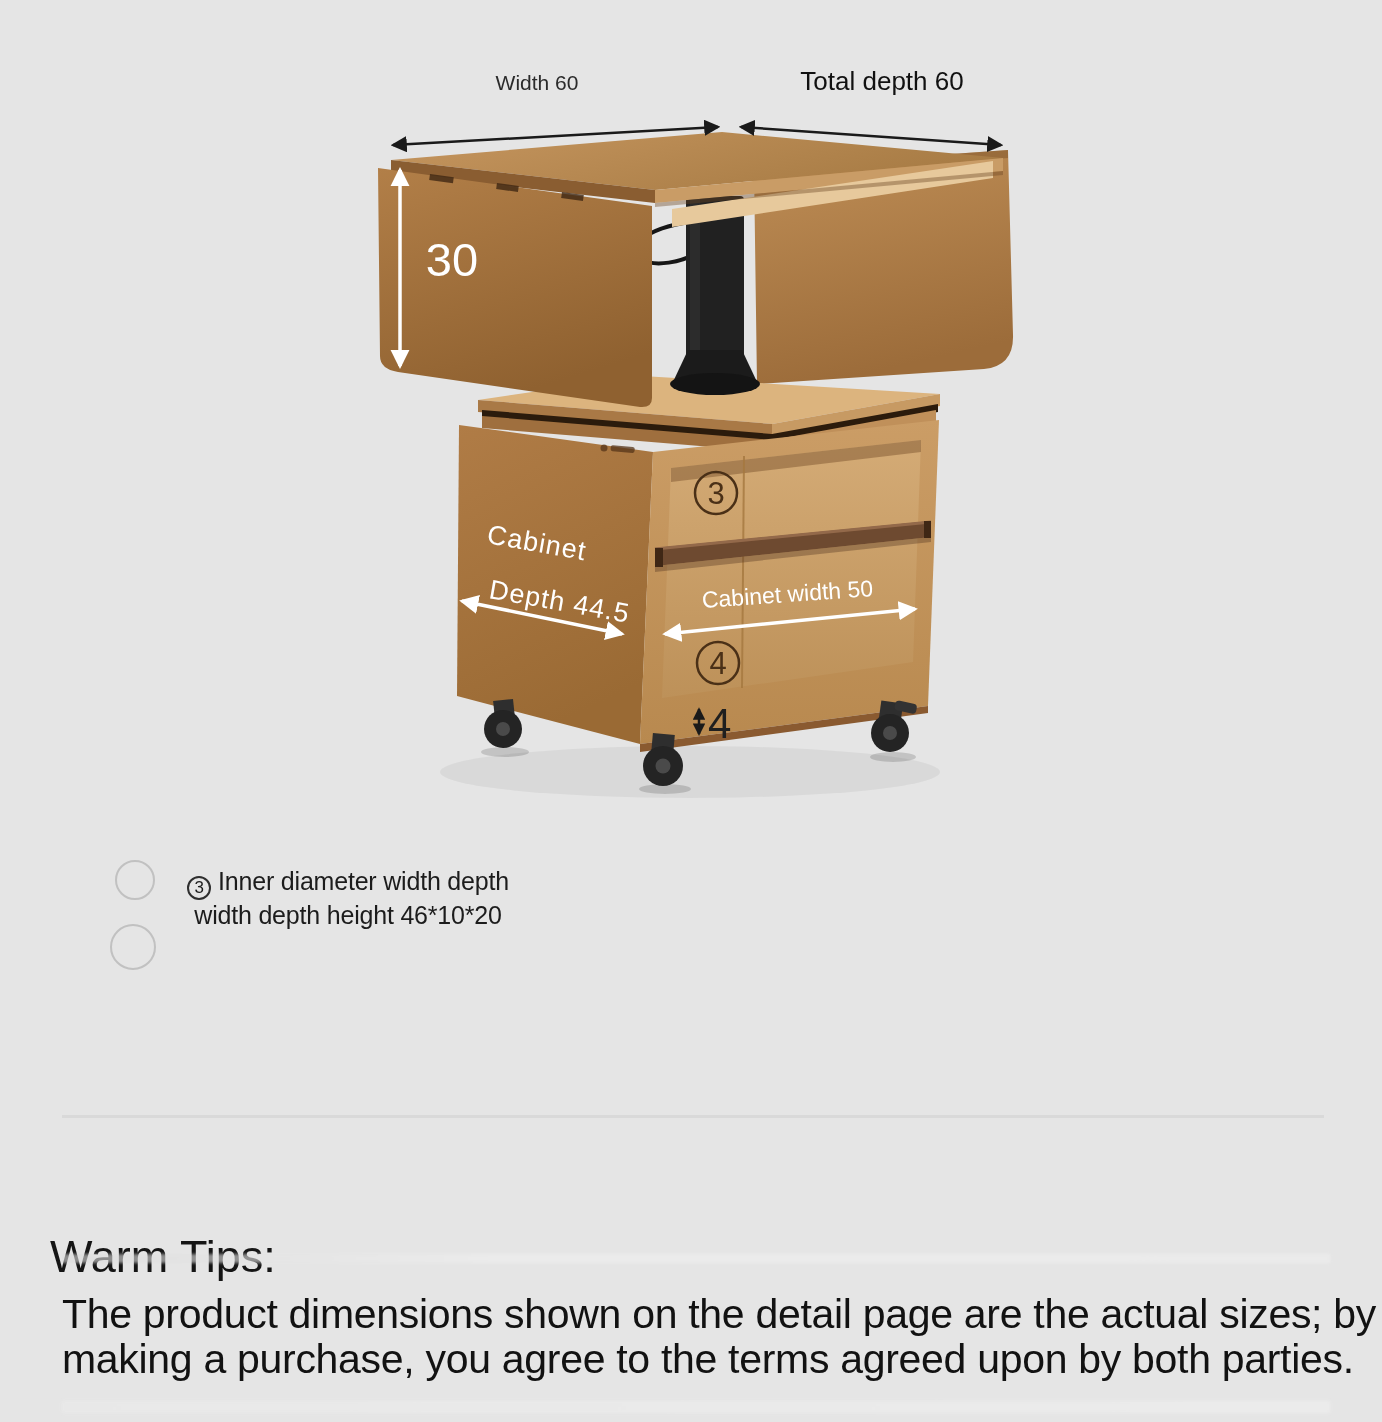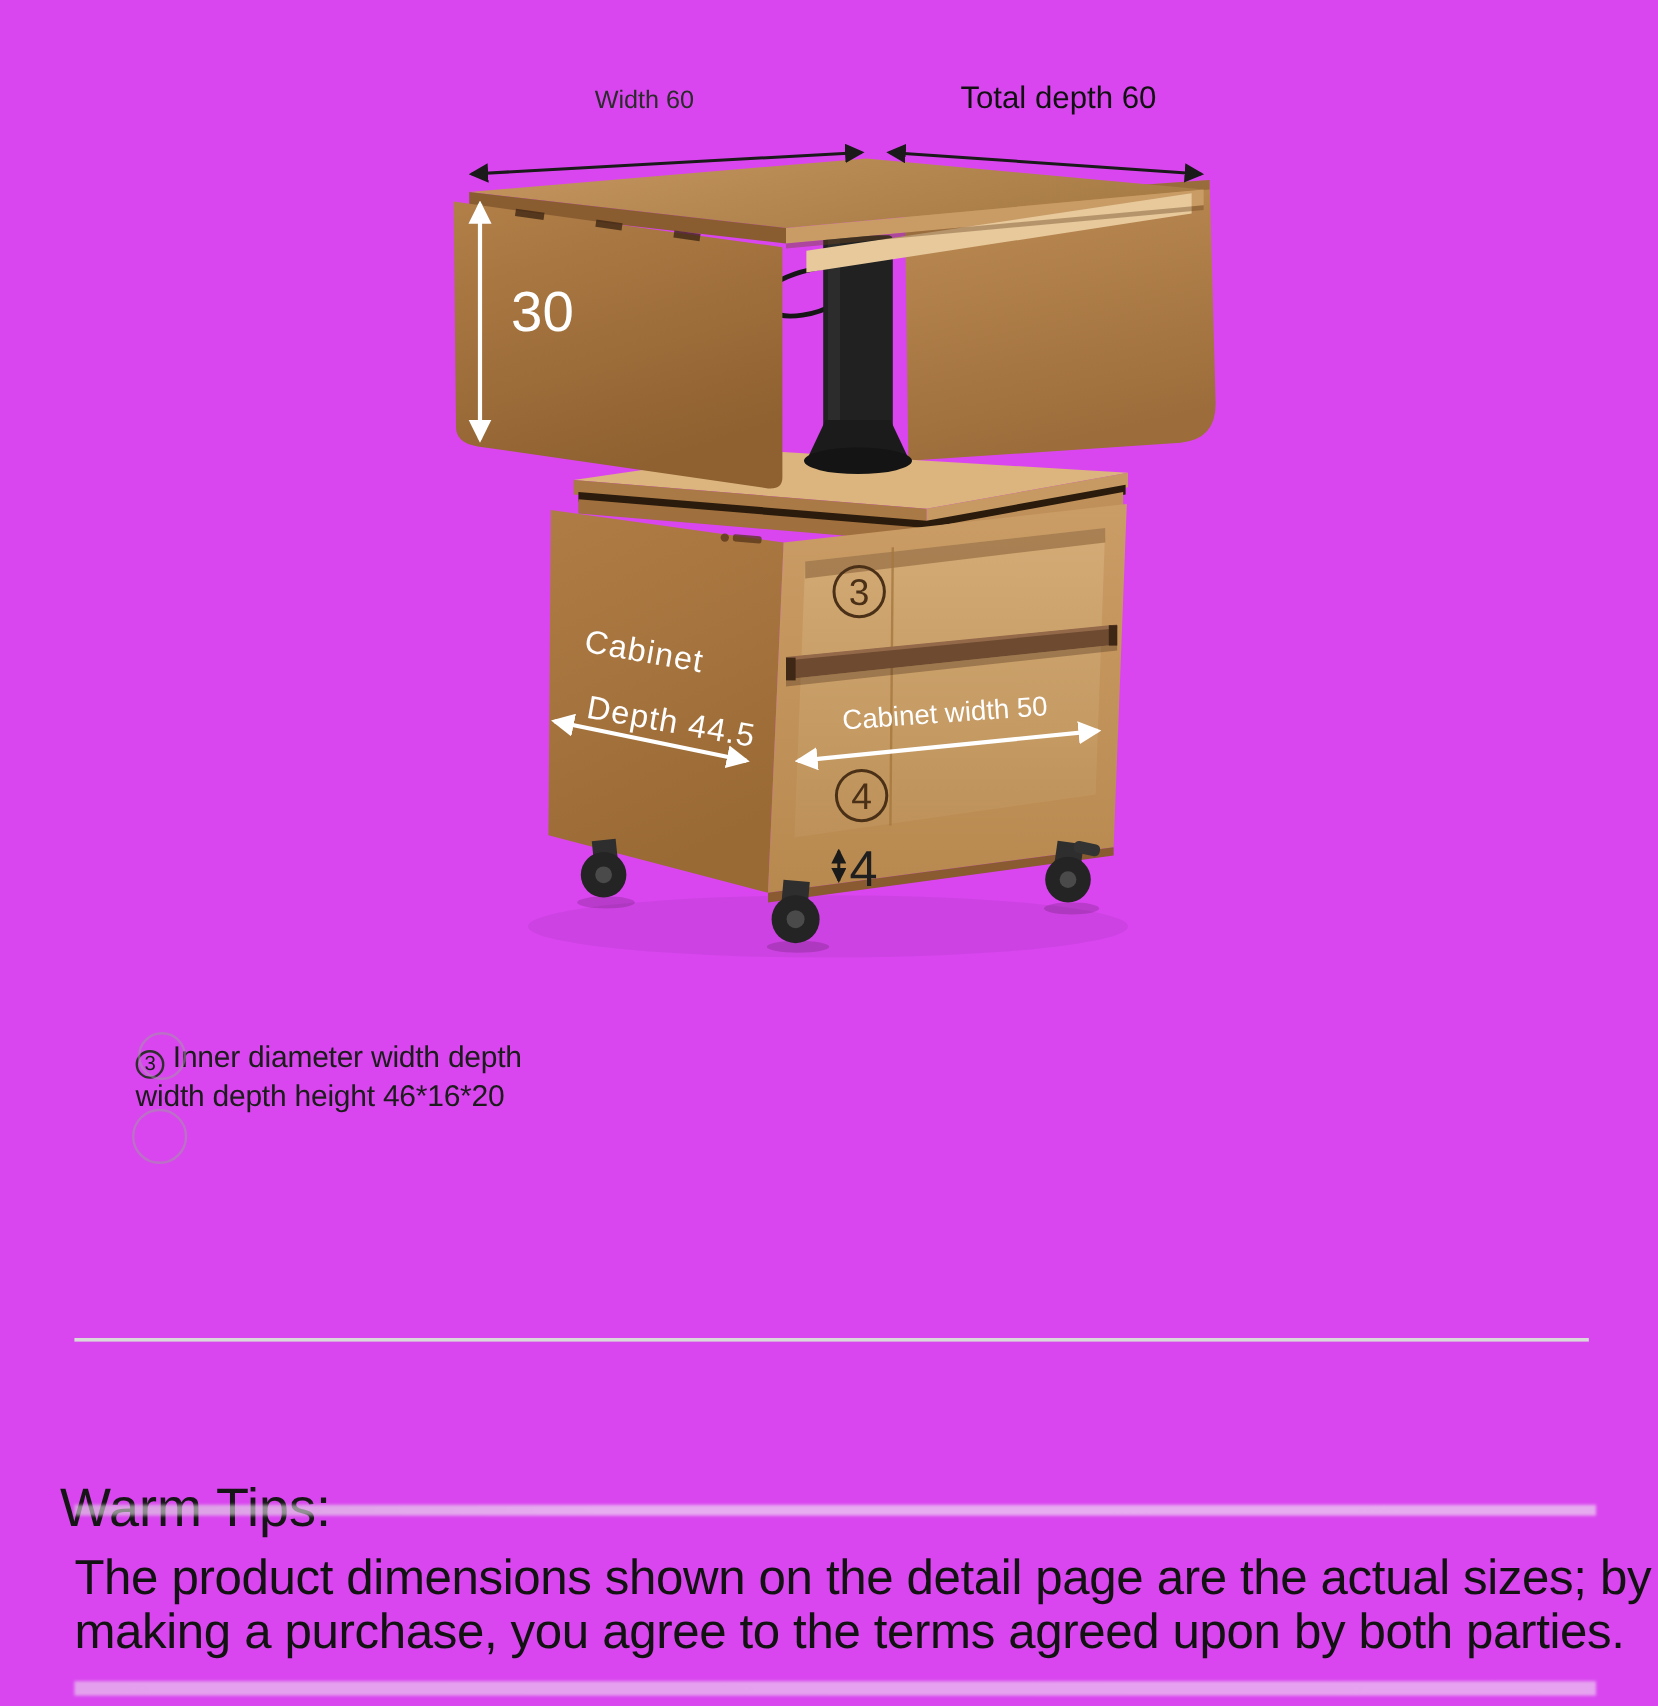--- a/index.html
+++ b/index.html
@@ -1,31 +1,31 @@
 <!DOCTYPE html>
 <html><head>
 <meta charset="utf-8">
 <style>
   html,body{margin:0;padding:0;background:#ffffff;}
   .page{
     position:relative;
     width:1382px;height:1422px;
-    background:#d946ef;
+    background:#e5e5e5;
     font-family:"Liberation Sans","DejaVu Sans",sans-serif;
     overflow:hidden;
   }
   .photo-stage{position:absolute;left:0;top:0;width:1382px;height:820px;}
   .photo-stage svg{display:block;width:1382px;height:820px;}
 
   
   .note{
     position:absolute;left:113px;top:866px;width:470px;
     font-size:25px;line-height:31px;color:#1c1c1c;letter-spacing:-0.2px;
   }
-  .note .line{display:block;white-space:nowrap;}
+  .note .line{display:block;white-space:nowrap;text-align:center;}
   .circled-digit{
     display:inline-flex;align-items:center;justify-content:center;
     width:24px;height:24px;border:2px solid #2e2e2e;border-radius:50%;
     font-size:17px;line-height:1;margin-right:7px;vertical-align:-3px;
     color:#1c1c1c;box-sizing:border-box;
   }
   .ghost-circle{
     position:absolute;border:2px solid #9d9d9d;border-radius:50%;
     opacity:.5;pointer-events:none;
   }
@@ -216,21 +216,21 @@
         <line x1="699" y1="709" x2="699" y2="734" stroke="#1a1a1a" stroke-width="2.5" marker-start="url(#mDs)" marker-end="url(#mDs)"></line>
         <text x="708" y="738" font-size="42" fill="#1f1f1f">4</text>
       </g>
     </svg>
   </div>
 
   <div class="note">
     <span class="ghost-circle g1"></span>
     <span class="ghost-circle g2"></span>
     <span class="line"><span class="circled-digit">3</span><span>Inner diameter width depth</span></span>
-    <span class="line">width depth height 46*16*20</span>
+    <span class="line">width depth height 46*10*20</span>
   </div>
 
   <div class="divider"></div>
 
   <h2 class="warm-heading">Warm Tips:</h2>
 
   <div class="soft-band band-1"></div>
   <div class="soft-band band-2"></div>
 
   <div class="warm-body">

